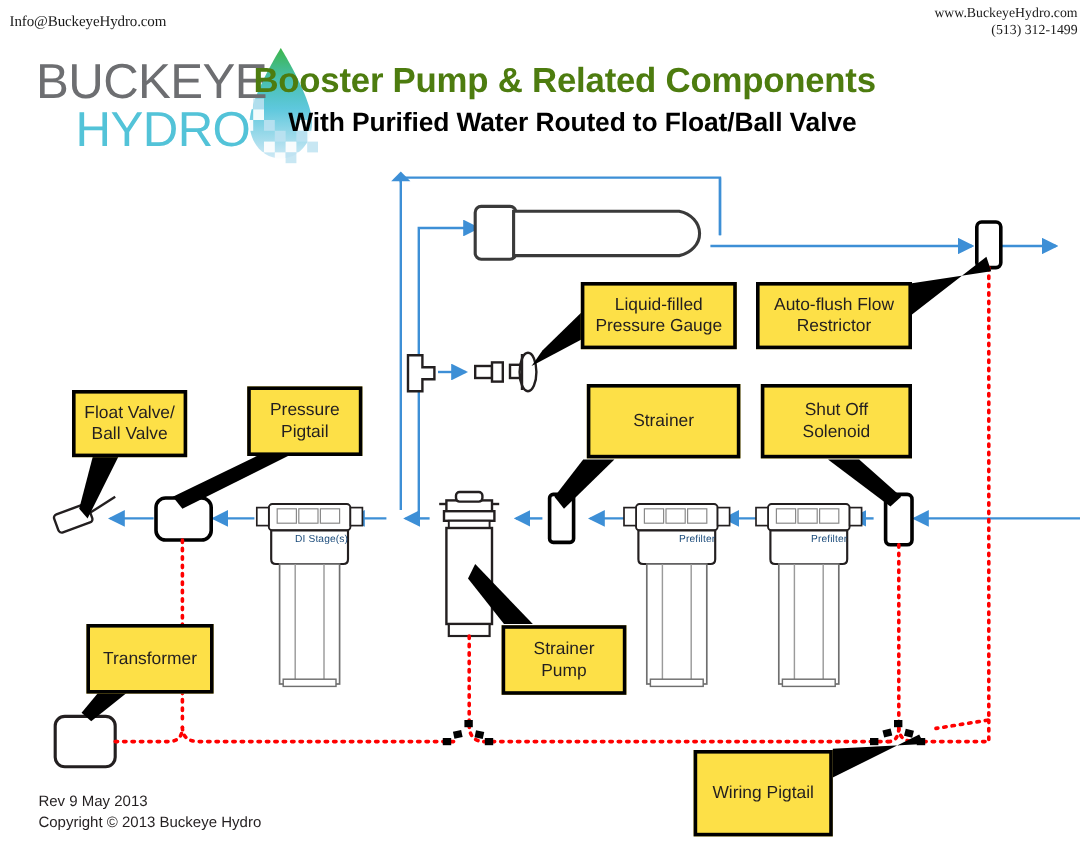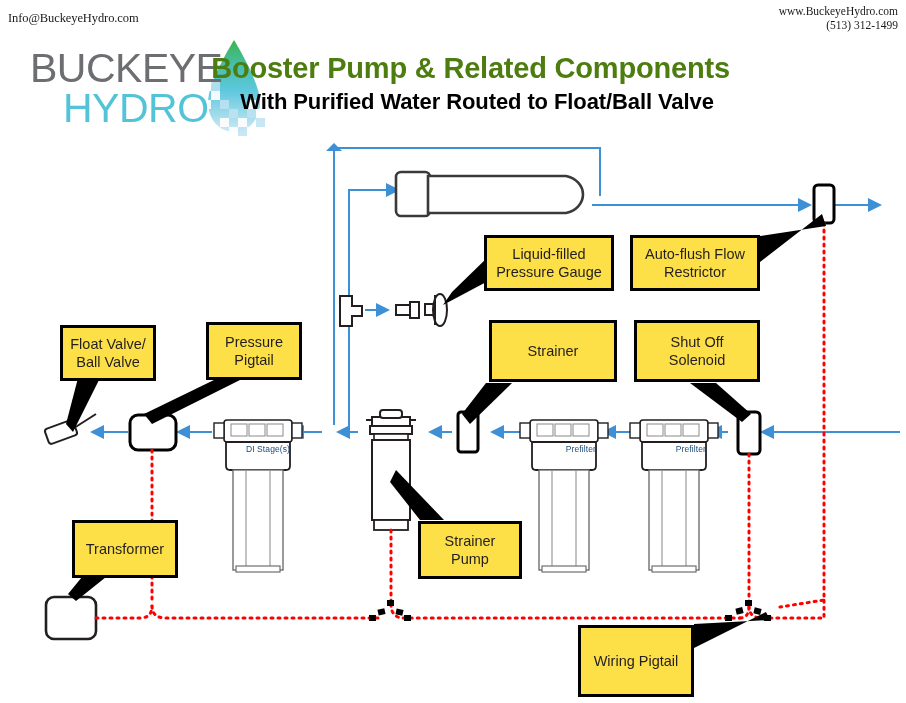--- a/index.html
+++ b/index.html
@@ -404,14 +404,18 @@
   <div class="abs callout" style="left:578px; top:625px; width:116px; height:72px;">
     <div>
       <div>Wiring Pigtail</div>
     </div>
   </div>
 
   <div class="abs housing-label" style="left:226px; top:444px; width:64px;">DI Stage(s)</div>
   <div class="abs housing-label" style="left:532px; top:444px; width:64px;">Prefilter</div>
   <div class="abs housing-label" style="left:642px; top:444px; width:64px;">Prefilter</div>
 
+  <div class="abs footer">
+    <div>Rev 9 May 2013</div>
+    <div>Copyright © 2013 Buckeye Hydro</div>
+  </div>
 
 </div>
 
 </body></html>

